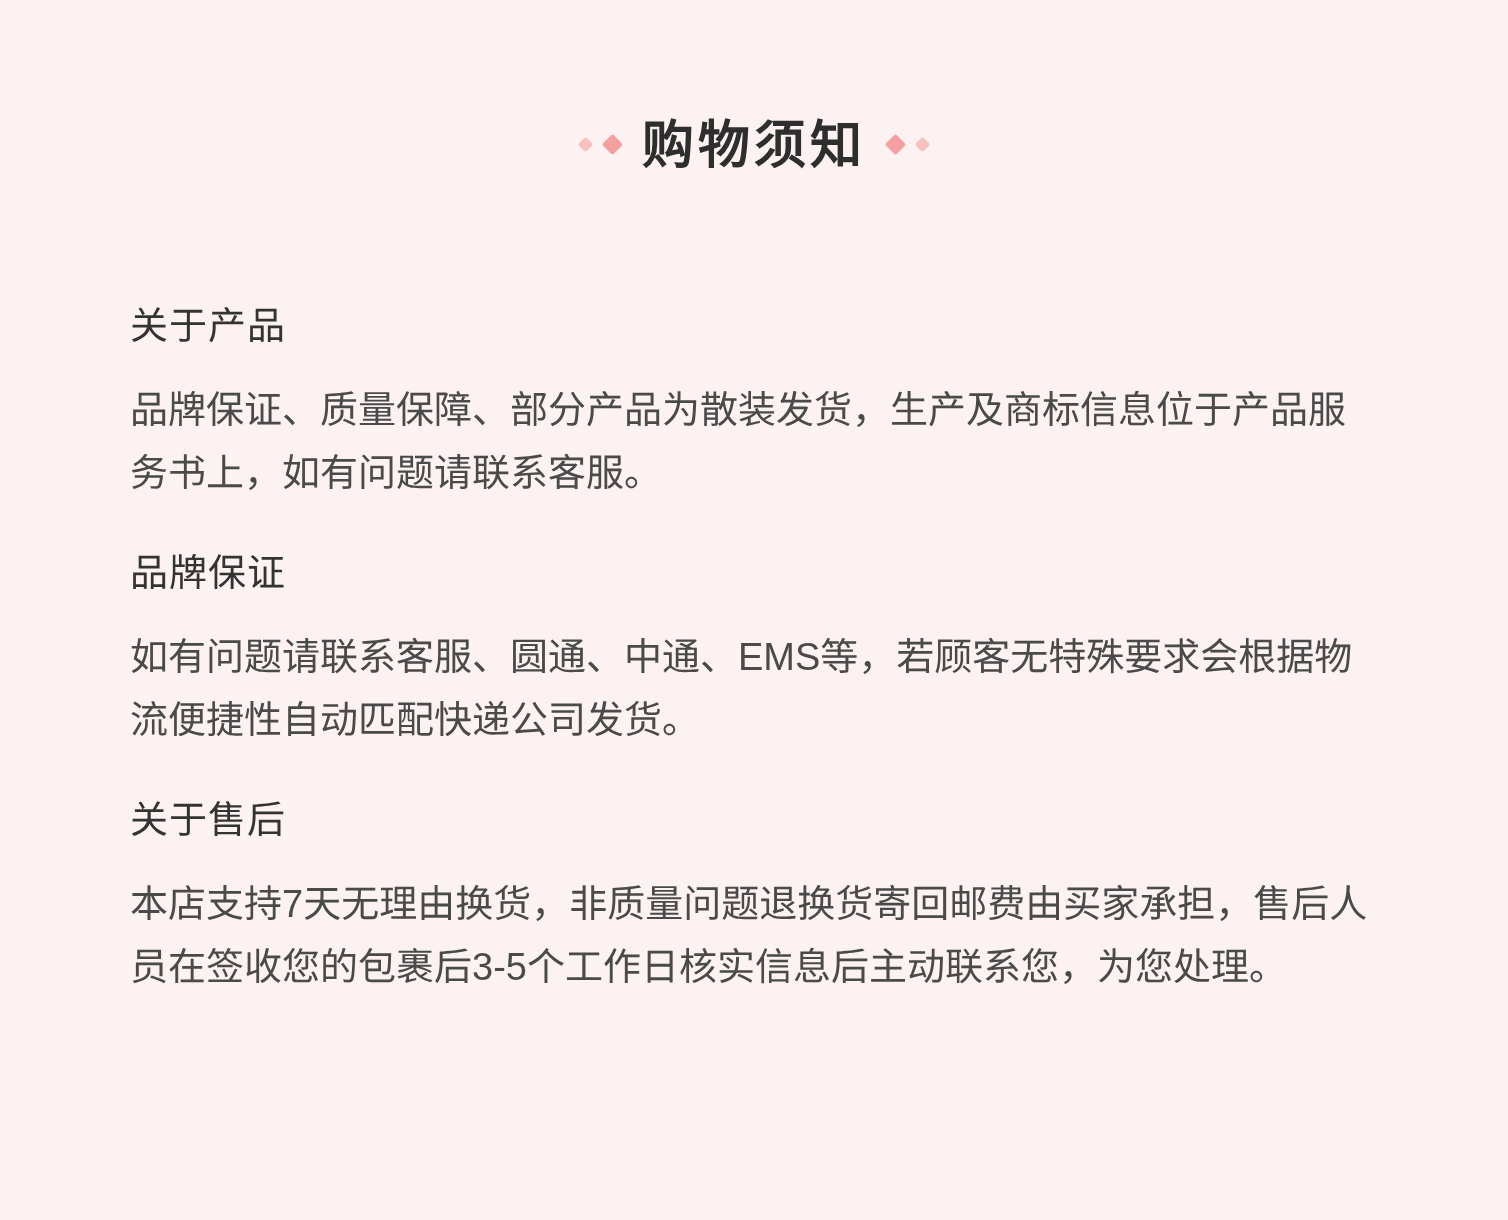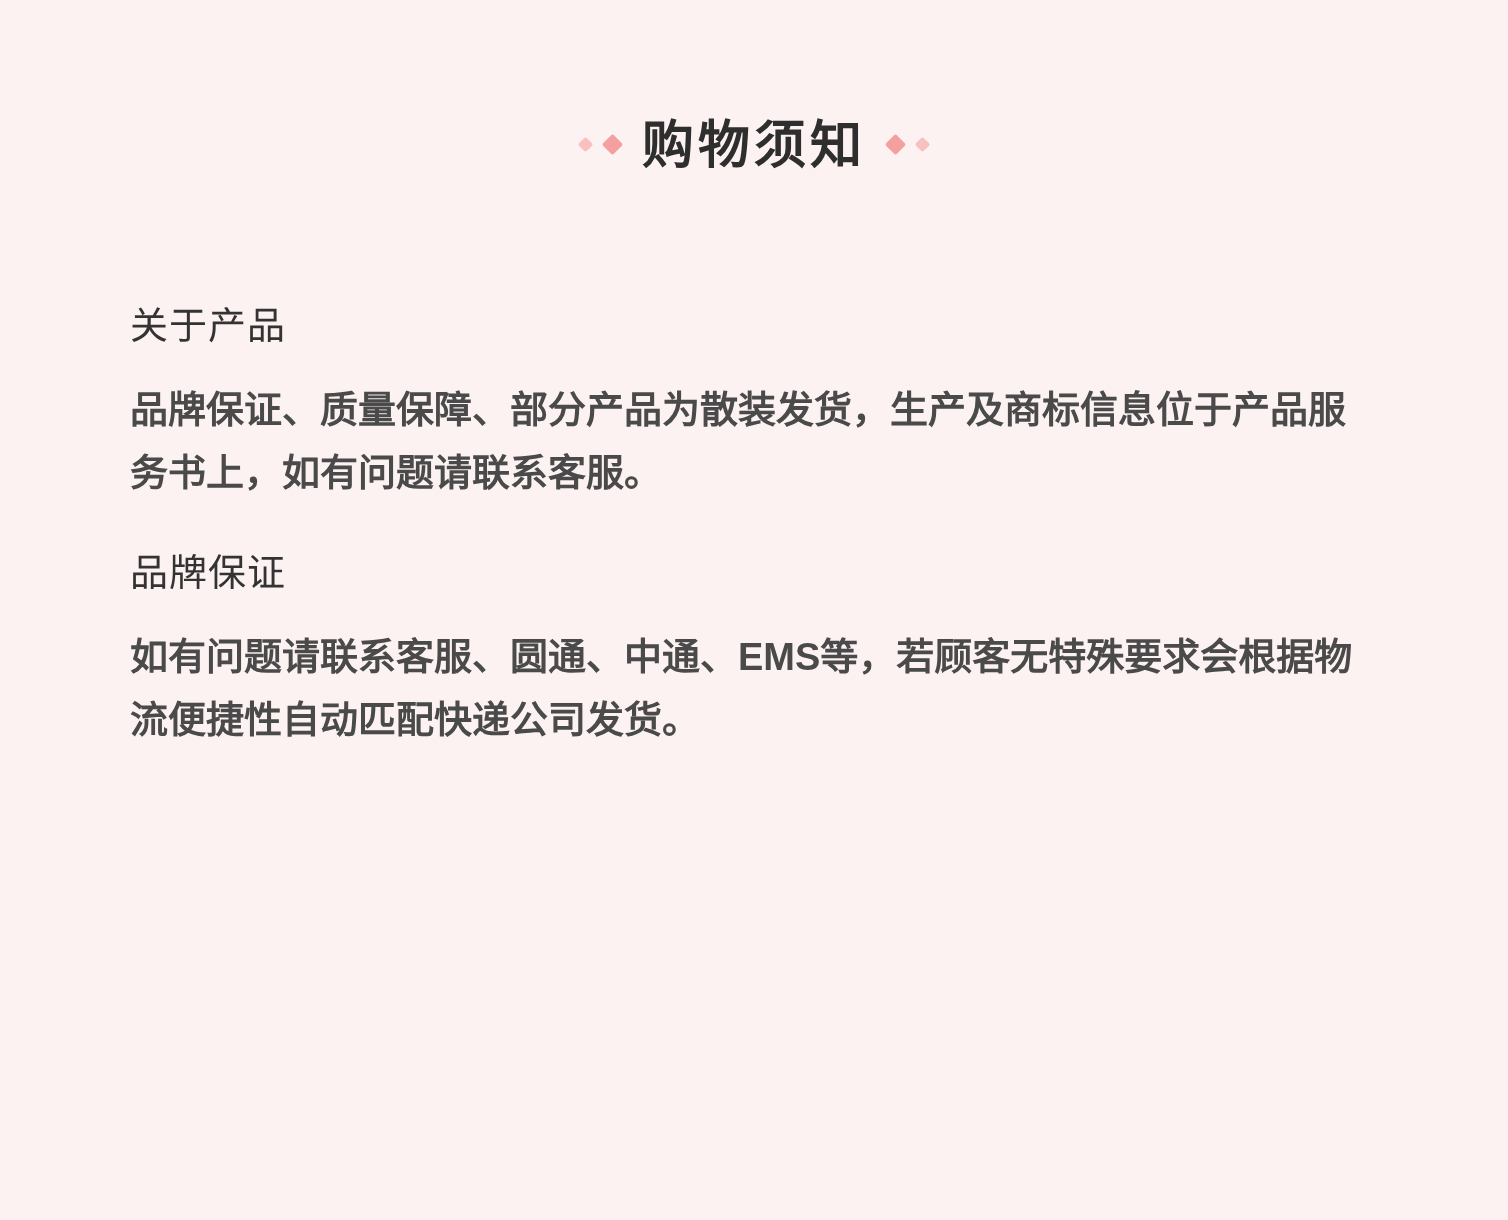--- a/index.html
+++ b/index.html
@@ -83,21 +83,20 @@
     line-height: 1.2;
   }
 
   .section-body {
     font-size: 38px;
     line-height: 1.65;
     color: #4a4a4a;
     letter-spacing: 0px;
     margin: 0;
     max-width: 1255px;
-    font-weight: bold;
   }
 </style>
 </head>
 <body>
 
 <div class="page">
 
   <div class="title-block">
     <span class="diamond-group">
       <span class="diamond small"></span>
@@ -117,15 +116,19 @@
     <div class="section">
       <h2 class="section-heading">关于产品</h2>
       <p class="section-body">品牌保证、质量保障、部分产品为散装发货，生产及商标信息位于产品服务书上，如有问题请联系客服。</p>
     </div>
 
     <div class="section">
       <h2 class="section-heading">品牌保证</h2>
       <p class="section-body">如有问题请联系客服、圆通、中通、EMS等，若顾客无特殊要求会根据物流便捷性自动匹配快递公司发货。</p>
     </div>
 
+    <div class="section">
+      <h2 class="section-heading">关于售后</h2>
+      <p class="section-body">本店支持7天无理由换货，非质量问题退换货寄回邮费由买家承担，售后人员在签收您的包裹后3-5个工作日核实信息后主动联系您，为您处理。</p>
+    </div>
 
   </div>
 </div>
 
 </body></html>

